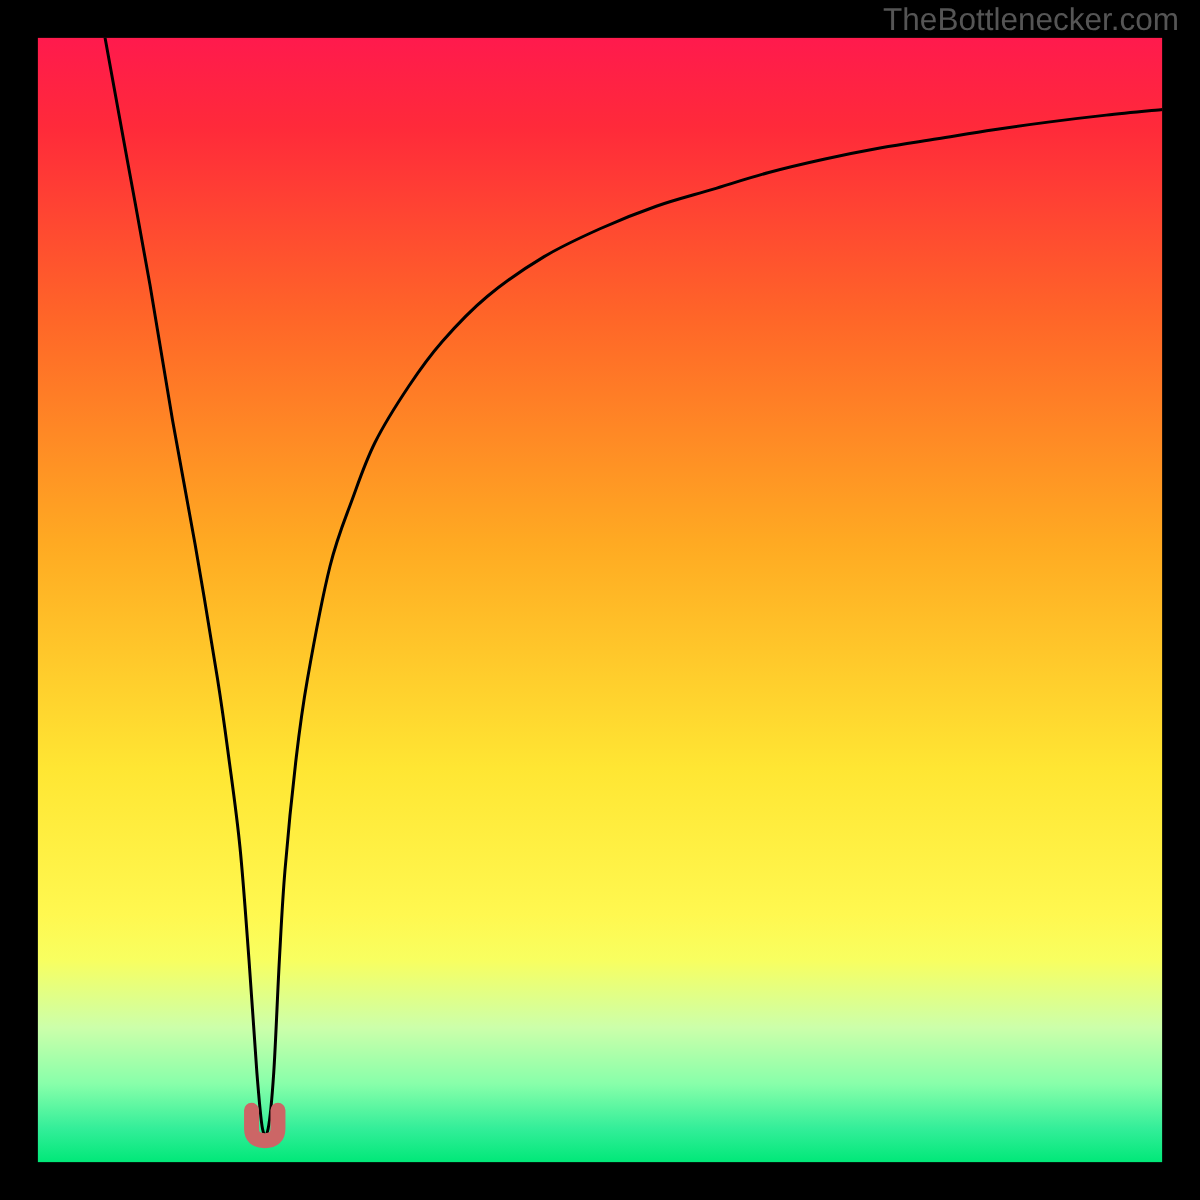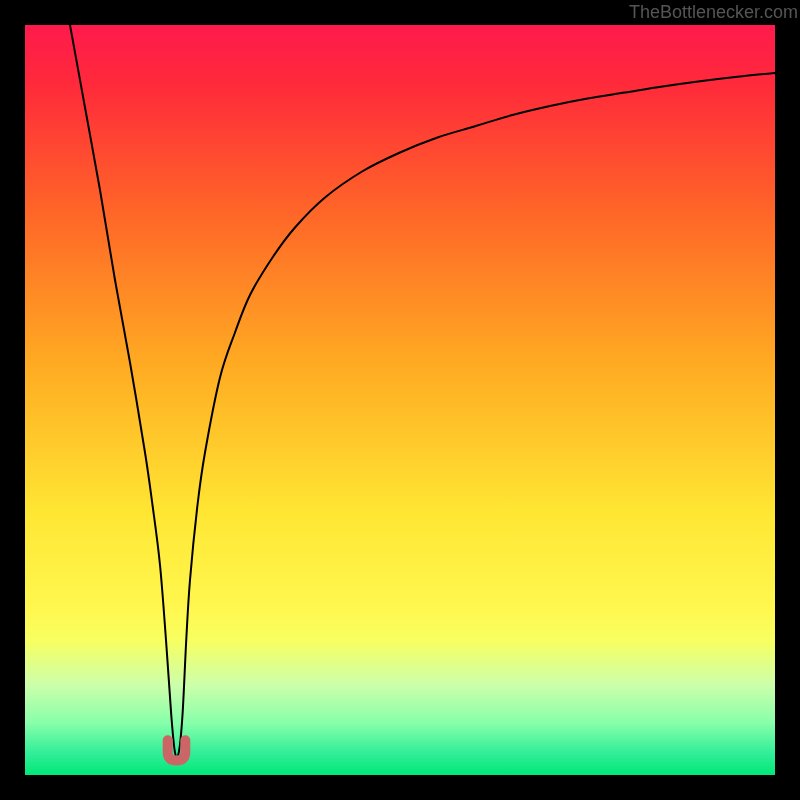--- a/index.html
+++ b/index.html
@@ -10,23 +10,23 @@
     body {
       width: 800px;
       height: 800px;
       background: #000;
       position: relative;
       font-family: Arial, sans-serif;
     }
     .watermark {
       position: absolute;
       top: 2px;
-      right: 2px;
+      right: 14px;
       color: #555;
-      font-size: 18px;
+      font-size: 21px;
       font-weight: normal;
       z-index: 10;
     }
     .chart-container {
       position: absolute;
       top: 25px;
       left: 25px;
       width: 750px;
       height: 750px;
       overflow: hidden;

